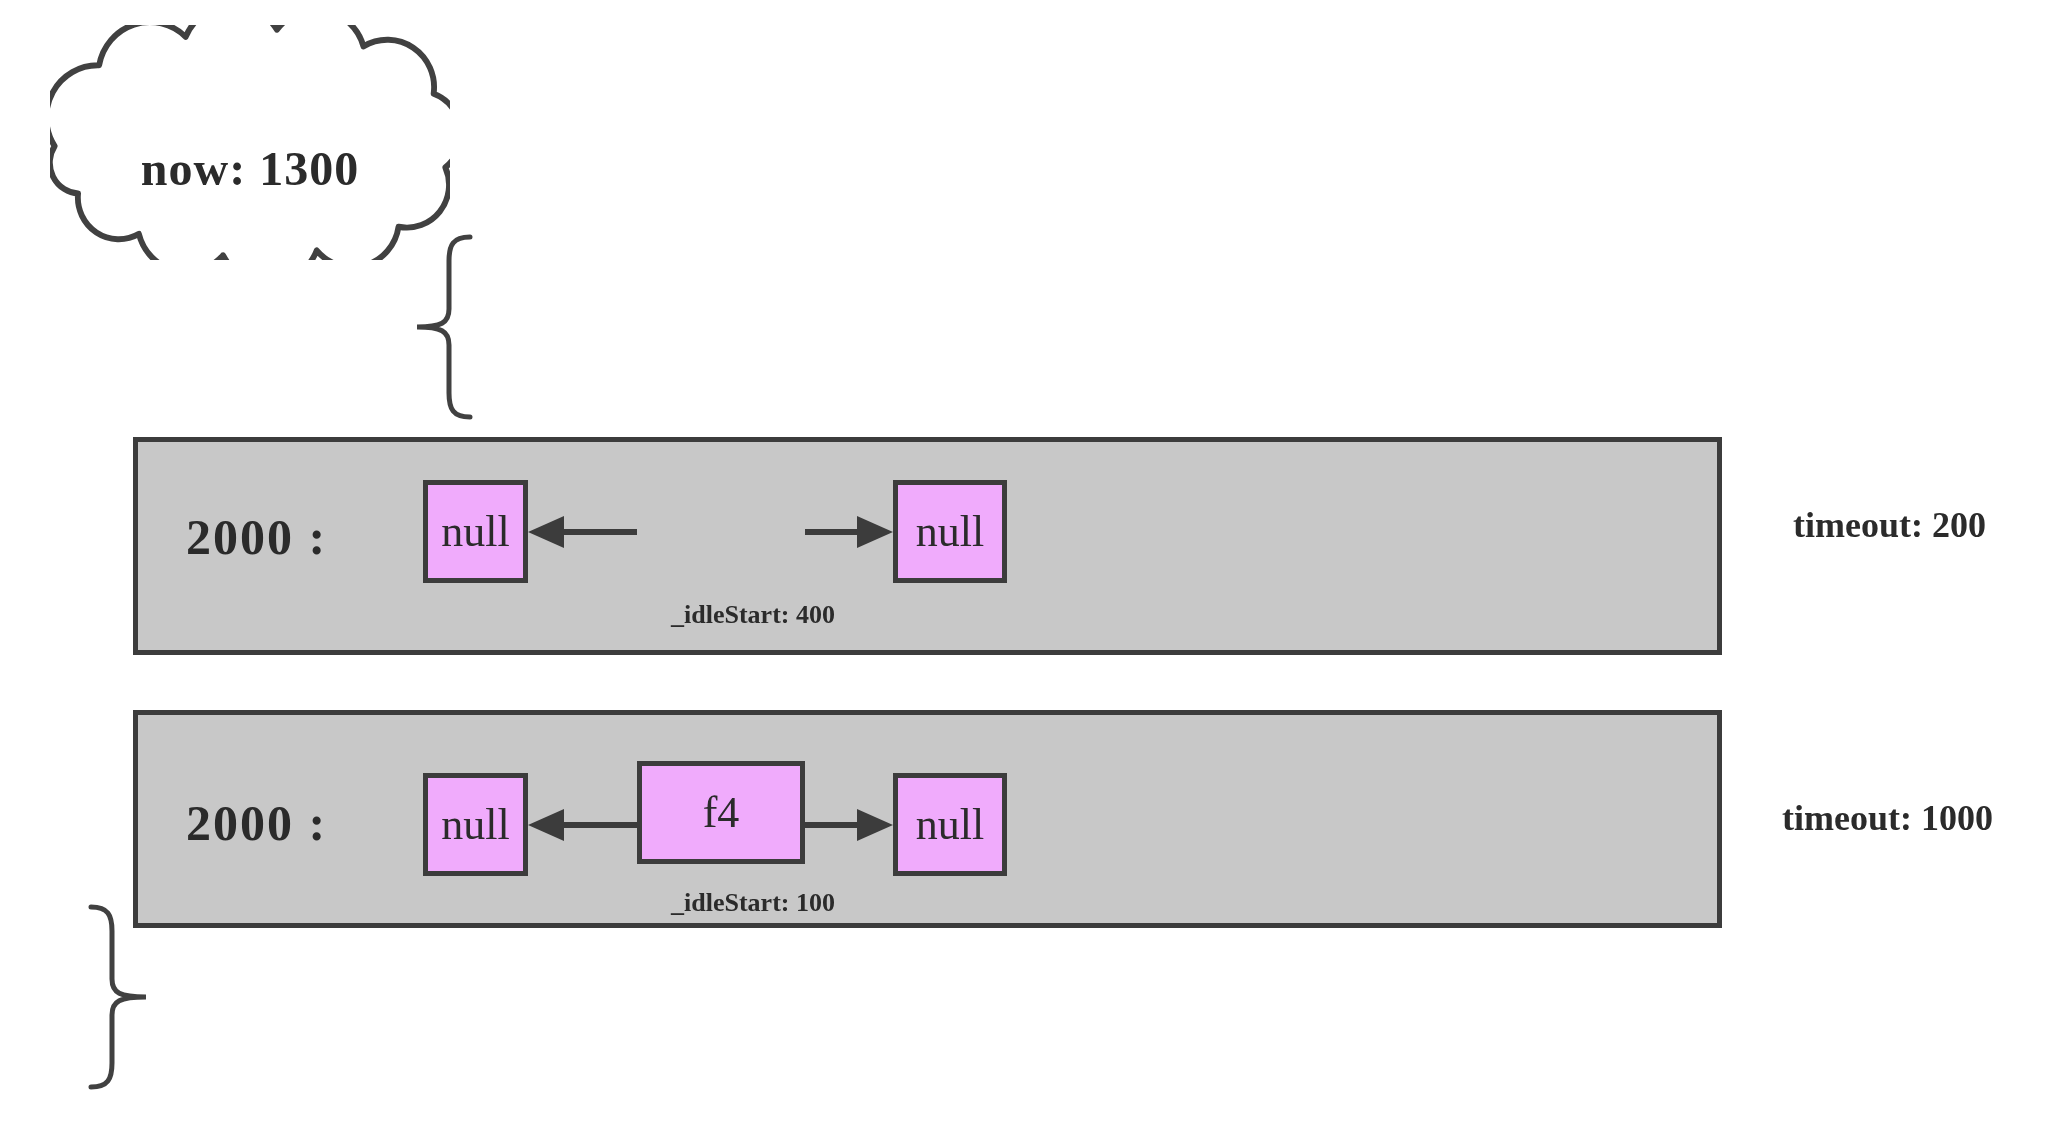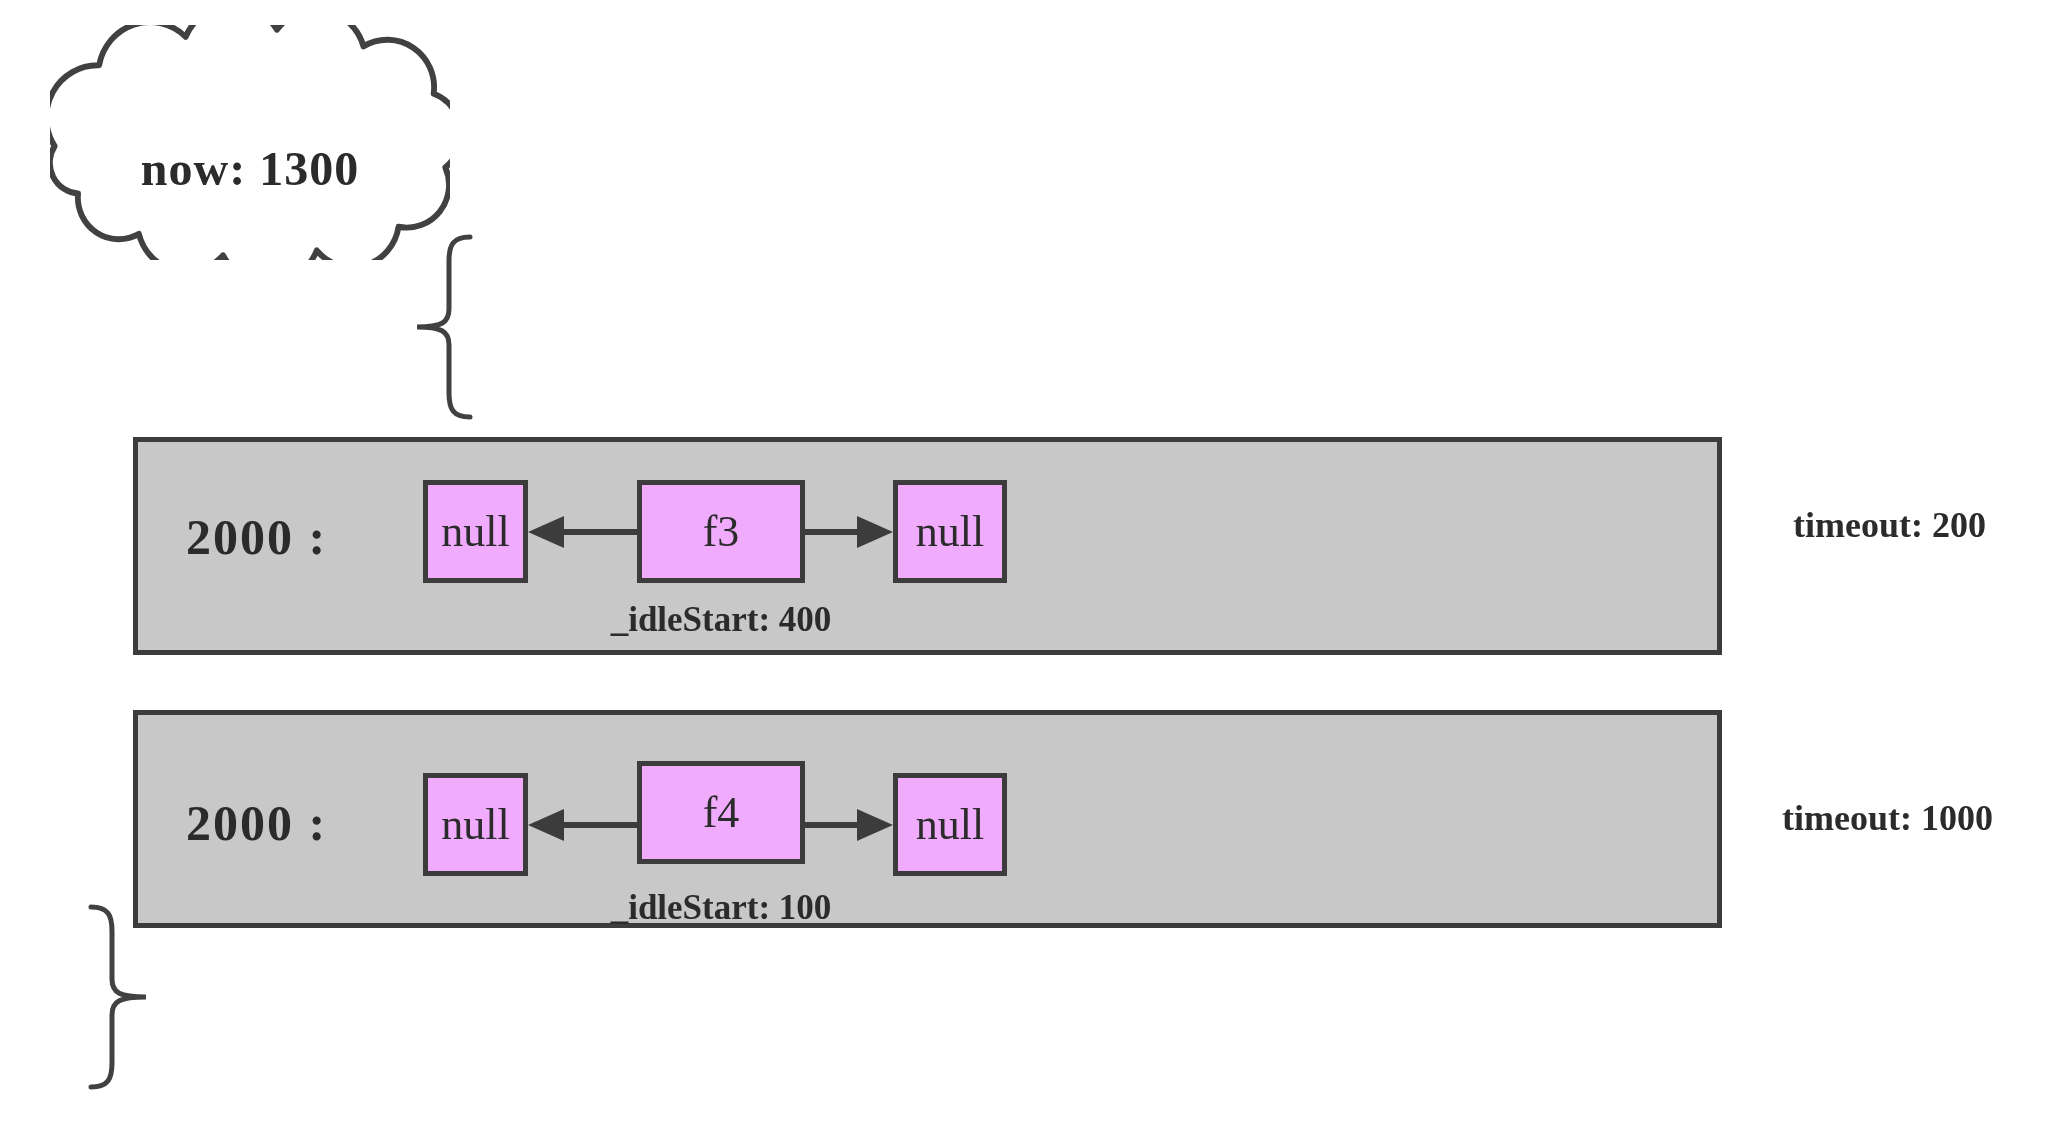--- a/index.html
+++ b/index.html
@@ -45,22 +45,23 @@
   }
   .node {
     position: absolute; width: 105px; height: 103px;
     background: #f0abfc; border: 5px solid #3c3c3c;
     display: flex; align-items: center; justify-content: center;
     font-size: 44px; color: #2b2b2b;
   }
   .node-label { line-height: 1; }
   .idle-label {
     position: absolute; transform: translateX(-50%);
-    font-weight: bold; font-size: 35px; line-height: 1; white-space: nowrap;
+    font-weight: bold; font-size: 26px; line-height: 1; white-space: nowrap;
     color: #2b2b2b;
+    margin-left: 32px;
   }
   .timeout-label {
     position: absolute;
     font-weight: bold; font-size: 36px; line-height: 1; white-space: nowrap;
     color: #2b2b2b;
   }
 </style>
 </head>
 <body>
 
@@ -96,23 +97,20 @@
 
     <div class="node" style="left:285px;top:38px;width:105px">
       <span class="node-label">null</span>
     </div>
 
     <svg class="shape" style="left:390px;top:73px" width="109" height="34" viewBox="0 0 109 34">
       <line x1="30" y1="17" x2="109" y2="17" stroke="#3c3c3c" stroke-width="6"></line>
       <polygon points="0,17 36,1 36,33" fill="#3c3c3c"></polygon>
     </svg>
 
-    <div class="node" style="left:499px;top:38px;width:168px">
-      <span class="node-label">f3</span>
-    </div>
 
     <svg class="shape" style="left:667px;top:73px" width="88" height="34" viewBox="0 0 88 34">
       <line x1="0" y1="17" x2="58" y2="17" stroke="#3c3c3c" stroke-width="6"></line>
       <polygon points="88,17 52,1 52,33" fill="#3c3c3c"></polygon>
     </svg>
 
     <div class="node" style="left:755px;top:38px;width:114px">
       <span class="node-label">null</span>
     </div>
 

